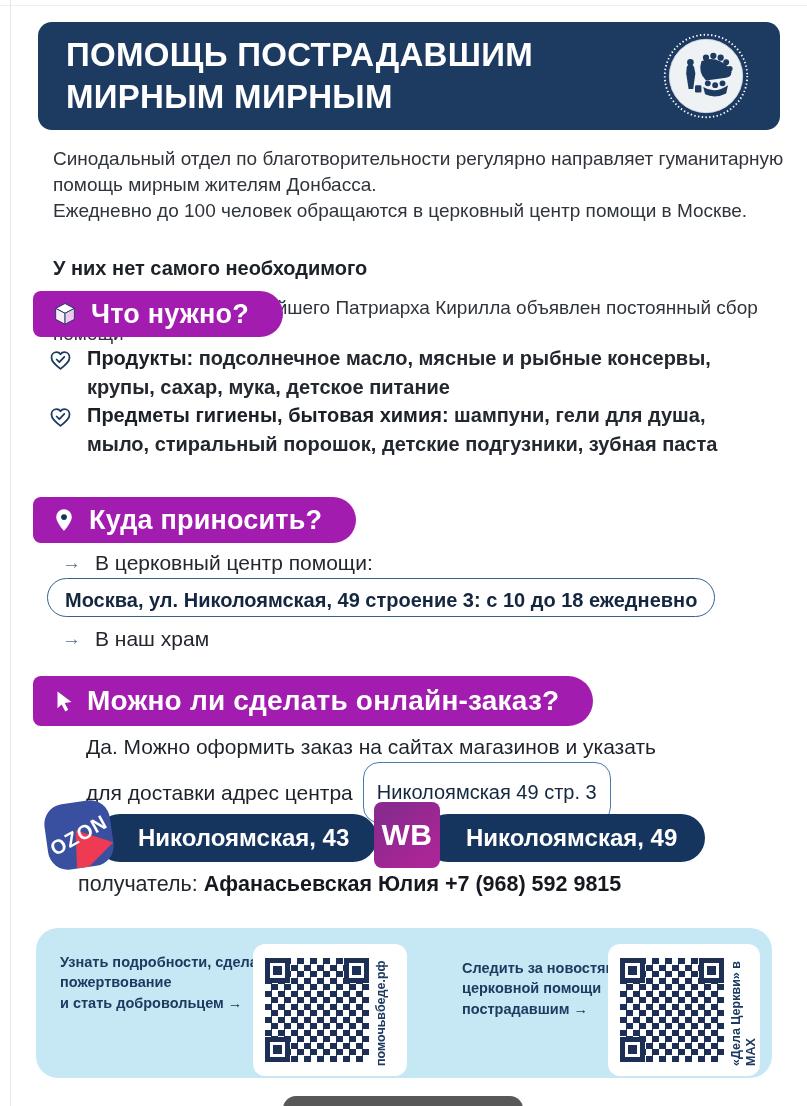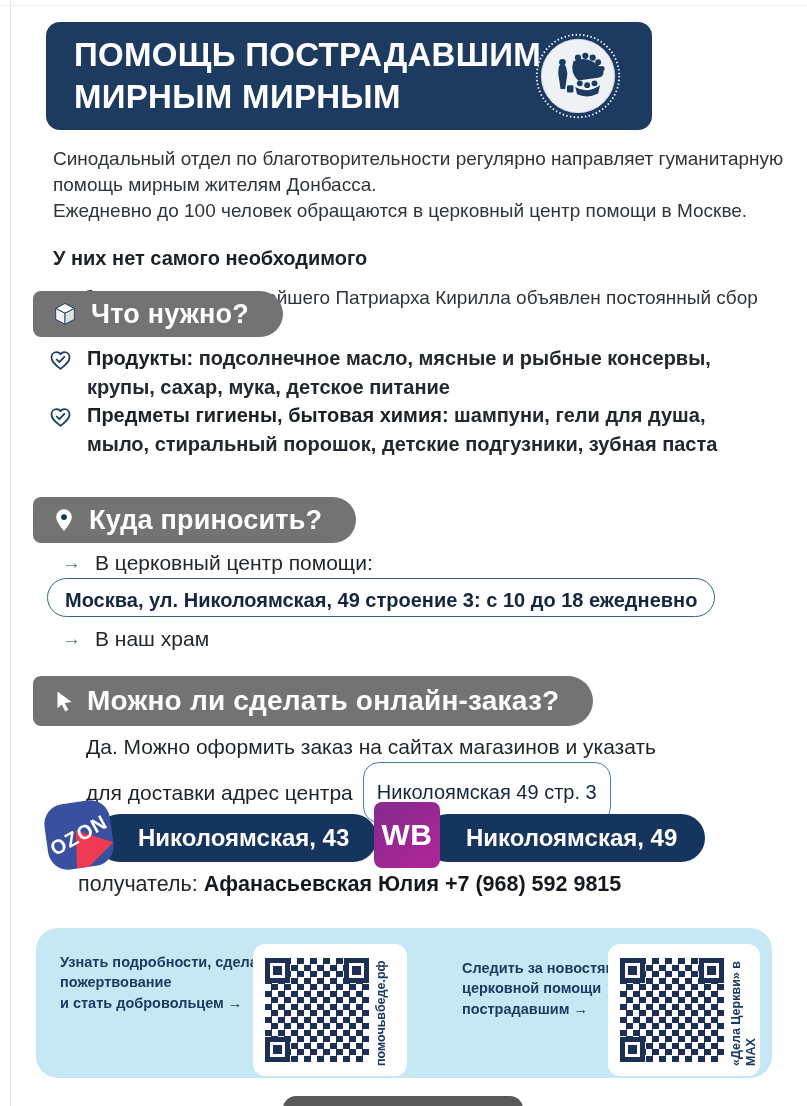--- a/index.html
+++ b/index.html
@@ -2,33 +2,33 @@
 <html><head>
 <meta charset="utf-8">
 <style>
   html,body{margin:0;padding:0;background:#fff;}
   .page{position:relative;width:807px;height:1106px;background:#ffffff;overflow:hidden;
         font-family:"Liberation Sans",sans-serif;color:#23272e;}
   .scan-edge-left{position:absolute;left:10px;top:0;bottom:0;width:1px;background:#e6e6e6;}
   .scan-edge-top{position:absolute;left:0;top:5px;right:0;height:1px;background:#efefef;}
 
   
-  .banner{position:absolute;left:46px;top:22px;width:606px;height:108px;background:#1d3b61;
+  .banner{position:absolute;left:38px;top:22px;width:742px;height:108px;background:#1d3b61;
           border-radius:14px;display:flex;align-items:center;}
   .banner-title{margin-left:28px;color:#fff;font-size:33px;font-weight:bold;line-height:1.27;letter-spacing:.3px;}
   .banner-logo{position:absolute;right:30px;top:10px;width:88px;height:88px;}
 
   
   .intro{position:absolute;left:53px;top:146px;width:732px;}
   .intro p{margin:0;font-size:19px;line-height:26px;color:#2f343b;}
-  .intro .emph{margin-top:21px;font-size:20px;font-weight:bold;color:#1c2127;}
+  .intro .emph{margin-top:31px;font-size:20px;font-weight:bold;color:#1c2127;}
   .intro .p3{margin-top:14px;}
 
   
-  .sec-pill{position:absolute;left:33px;height:46px;background:#737373;color:#fff;
+  .sec-pill{position:absolute;left:33px;height:46px;background:#a21caf;color:#fff;
             border-radius:0 23px 23px 0;border-top-left-radius:8px;border-bottom-left-radius:8px;
             display:flex;align-items:center;padding:0 34px 0 18px;width:fit-content;}
   .sec-pill .sp-icon{display:flex;margin-right:12px;}
   .sec-pill .sp-label{font-size:27px;font-weight:bold;letter-spacing:.2px;white-space:nowrap;}
   #pill-needs{top:291px;}
   #pill-where{top:497px;}
   #pill-online{top:676px;height:50px;border-radius:0 25px 25px 0;border-top-left-radius:8px;border-bottom-left-radius:8px;}
   #pill-online .sp-label{font-size:28px;}
 
   

